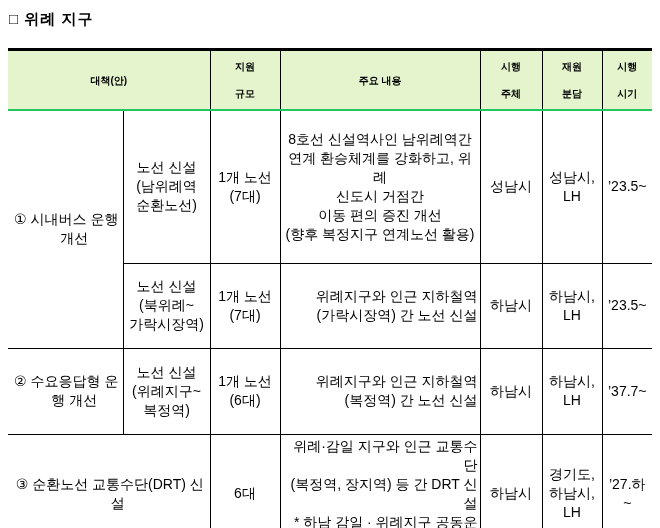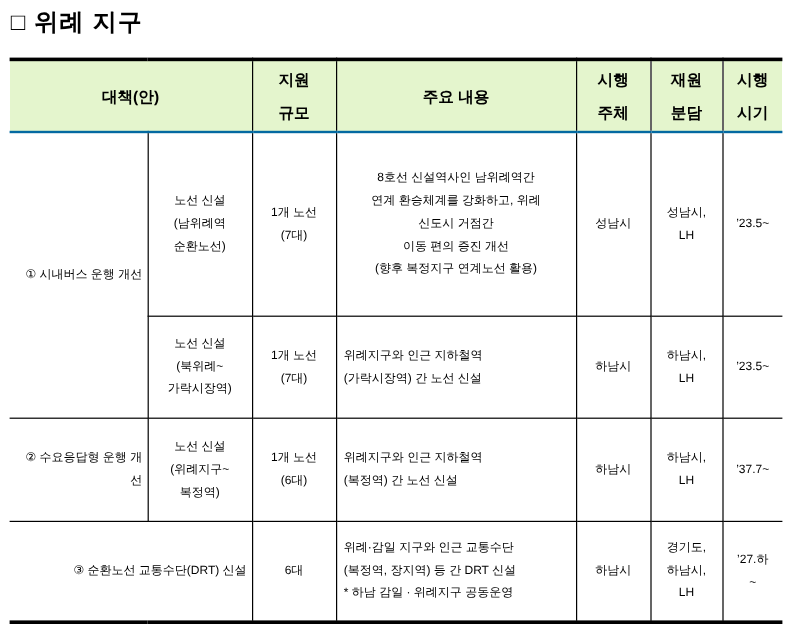--- a/index.html
+++ b/index.html
@@ -6,61 +6,61 @@
   * { box-sizing: border-box; }
   html, body { margin: 0; padding: 0; }
   body {
     width: 660px; height: 528px;
     background: #ffffff;
     color: #000000;
     font-family: "Liberation Sans", "DejaVu Sans", sans-serif;
     overflow: hidden;
   }
   .doc-title {
-    font-size: 20px;
+    font-size: 15px;
     font-weight: bold;
     line-height: 24px;
     margin: 7px 0 0 9px;
     letter-spacing: 1px;
   }
   table.measures {
     border-collapse: collapse;
     table-layout: fixed;
     width: 644px;
     margin: 17px 0 0 8px;
     border-top: 3px solid #000;
     border-bottom: 3px solid #000;
   }
   th, td {
     border: 1px solid #000;
     vertical-align: middle;
     text-align: center;
-    font-size: 10px;
+    font-size: 14px;
     line-height: 19px;
     white-space: pre-line;
     padding: 2px;
     overflow: hidden;
   }
   thead th {
     background: var(--header-bg);
     font-weight: bold;
-    font-size: 13px;
+    font-size: 10px;
     line-height: 27px;
-    border-bottom: 2px solid #0369a1;
+    border-bottom: 2px solid #22c55e;
   }
   .edge-l { border-left: none; }
   .edge-r { border-right: none; }
   .cat {
-    text-align: right;
+    text-align: center;
     white-space: normal;
     padding: 2px 4px 2px 22px;
     text-indent: -16px;
   }
   .left {
-    text-align: left;
+    text-align: right;
     padding-left: 6px;
   }
 </style>
 </head>
 <body>
 
 <div class="doc-title">□ 위례 지구</div>
 
 <table class="measures">
   <colgroup>

